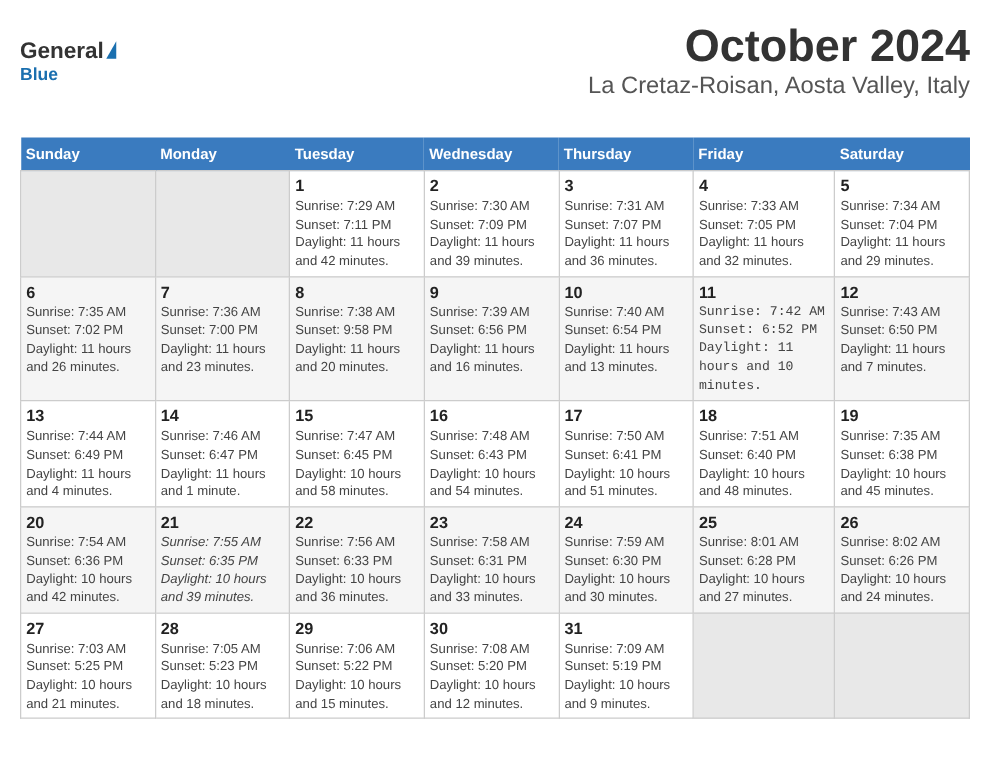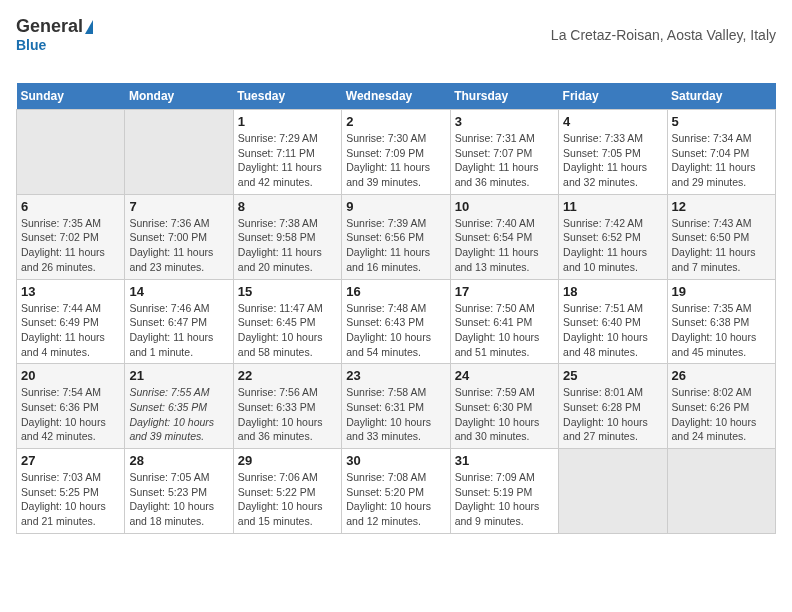--- a/index.html
+++ b/index.html
@@ -45,21 +45,21 @@
     }
     .title-block {
       text-align: right;
     }
     .month-title {
       font-size: 36px;
       font-weight: bold;
       color: #333;
     }
     .location-title {
-      font-size: 14px;
+      font-size: 19px;
       color: #555;
     }
     table {
       width: 100%;
       border-collapse: collapse;
       font-size: 11px;
       margin-top: 30px;
     }
     thead tr th {
       background-color: #3a7bbf;
@@ -101,20 +101,21 @@
 
 <div class="header">
   <div class="logo">
     <div class="logo-row">
       <span class="logo-general">General</span>
       <span class="logo-icon"></span>
     </div>
     <span class="logo-blue">Blue</span>
   </div>
   <div class="title-block">
+    <div class="month-title">October 2024</div>
     <div class="location-title">La Cretaz-Roisan, Aosta Valley, Italy</div>
   </div>
 </div>
 
 <table>
   <thead>
     <tr id="weekday-header">
     <th>Sunday</th>
         <th>Monday</th>
         <th>Tuesday</th>
@@ -153,35 +154,35 @@
 Daylight: 11 hours and 23 minutes.</span></td>
         <td><span class="day-num">8</span><span class="day-detail" style="white-space: pre-line;">Sunrise: 7:38 AM
 Sunset: 9:58 PM
 Daylight: 11 hours and 20 minutes.</span></td>
         <td><span class="day-num">9</span><span class="day-detail" style="white-space: pre-line;">Sunrise: 7:39 AM
 Sunset: 6:56 PM
 Daylight: 11 hours and 16 minutes.</span></td>
         <td><span class="day-num">10</span><span class="day-detail" style="white-space: pre-line; text-align: center;">Sunrise: 7:40 AM
 Sunset: 6:54 PM
 Daylight: 11 hours and 13 minutes.</span></td>
-        <td><span class="day-num">11</span><span class="day-detail" style="white-space: pre-line;">Sunrise: 7:42 AM
+        <td><span class="day-num">11</span><span class="day-detail" style="white-space: pre-line; font-family: Liberation Mono, monospace;">Sunrise: 7:42 AM
 Sunset: 6:52 PM
 Daylight: 11 hours and 10 minutes.</span></td>
         <td><span class="day-num">12</span><span class="day-detail" style="white-space: pre-line;">Sunrise: 7:43 AM
 Sunset: 6:50 PM
 Daylight: 11 hours and 7 minutes.</span></td>
       </tr>
       <tr>
         <td><span class="day-num">13</span><span class="day-detail" style="white-space: pre-line;">Sunrise: 7:44 AM
 Sunset: 6:49 PM
 Daylight: 11 hours and 4 minutes.</span></td>
         <td><span class="day-num">14</span><span class="day-detail" style="white-space: pre-line;">Sunrise: 7:46 AM
 Sunset: 6:47 PM
 Daylight: 11 hours and 1 minute.</span></td>
-        <td><span class="day-num">15</span><span class="day-detail" style="white-space: pre-line;">Sunrise: 11:47 AM
+        <td><span class="day-num">15</span><span class="day-detail" style="white-space: pre-line;">Sunrise: 7:47 AM
 Sunset: 6:45 PM
 Daylight: 10 hours and 58 minutes.</span></td>
         <td><span class="day-num">16</span><span class="day-detail" style="white-space: pre-line;">Sunrise: 7:48 AM
 Sunset: 6:43 PM
 Daylight: 10 hours and 54 minutes.</span></td>
         <td><span class="day-num">17</span><span class="day-detail" style="white-space: pre-line;">Sunrise: 7:50 AM
 Sunset: 6:41 PM
 Daylight: 10 hours and 51 minutes.</span></td>
         <td><span class="day-num">18</span><span class="day-detail" style="white-space: pre-line;">Sunrise: 7:51 AM
 Sunset: 6:40 PM

